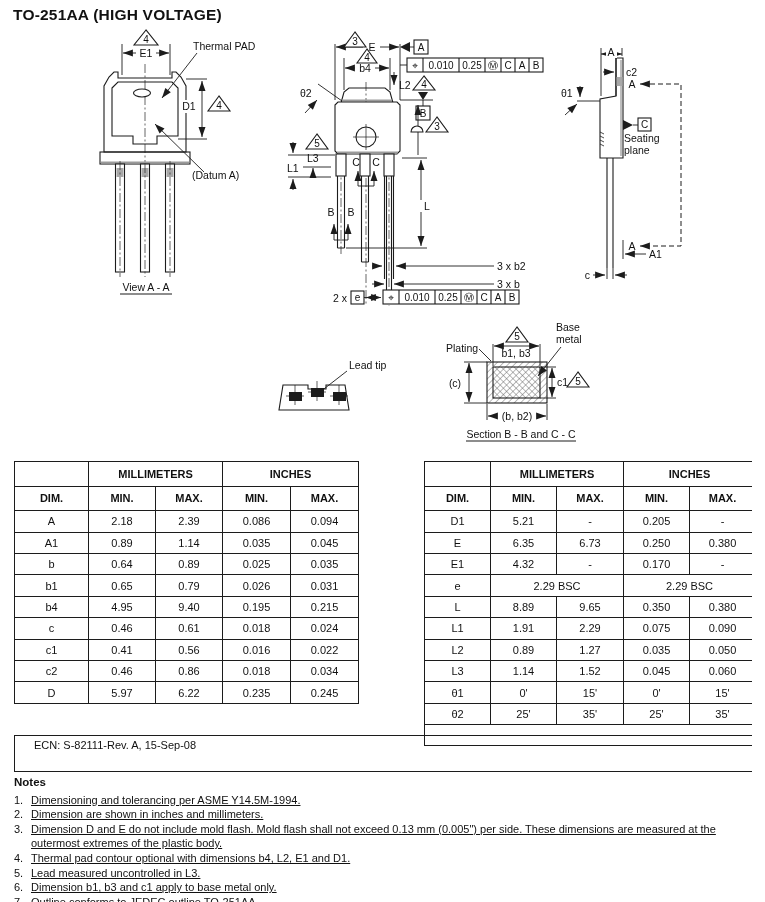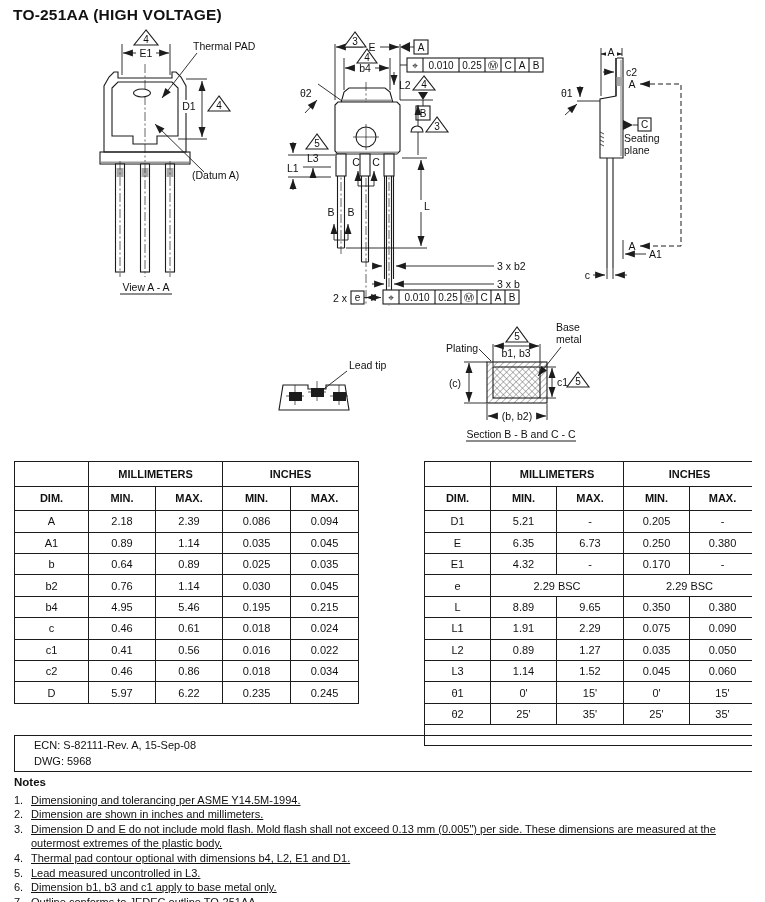--- a/index.html
+++ b/index.html
@@ -343,30 +343,30 @@
           <td>0.045</td>
         </tr>
     <tr class="dr">
           <td>b</td>
           <td>0.64</td>
           <td>0.89</td>
           <td>0.025</td>
           <td>0.035</td>
         </tr>
     <tr class="dr">
-          <td>b2</td>
-          <td>0.76</td>
-          <td>1.14</td>
-          <td>0.030</td>
-          <td>0.045</td>
+          <td>b1</td>
+          <td>0.65</td>
+          <td>0.79</td>
+          <td>0.026</td>
+          <td>0.031</td>
         </tr>
     <tr class="dr">
           <td>b4</td>
           <td>4.95</td>
-          <td>5.46</td>
+          <td>9.40</td>
           <td>0.195</td>
           <td>0.215</td>
         </tr>
     <tr class="dr">
           <td>c</td>
           <td>0.46</td>
           <td>0.61</td>
           <td>0.018</td>
           <td>0.024</td>
         </tr>
@@ -484,21 +484,20 @@
           <td>35'</td>
         </tr>
     <tr class="dr">
           <td colspan="5"></td>
         </tr>
   </tbody>
     </table>
 
   <div class="ecnbox">
     <div>ECN: S-82111-Rev. A, 15-Sep-08</div>
-    <div>DWG: 5968</div>
   </div>
 
   <div class="notes">
     <div class="nh">Notes</div>
     <div class="note">
         <span class="nn">1.</span>
         <span class="nt">Dimensioning and tolerancing per ASME Y14.5M-1994.</span>
       </div>
     <div class="note">
         <span class="nn">2.</span>

